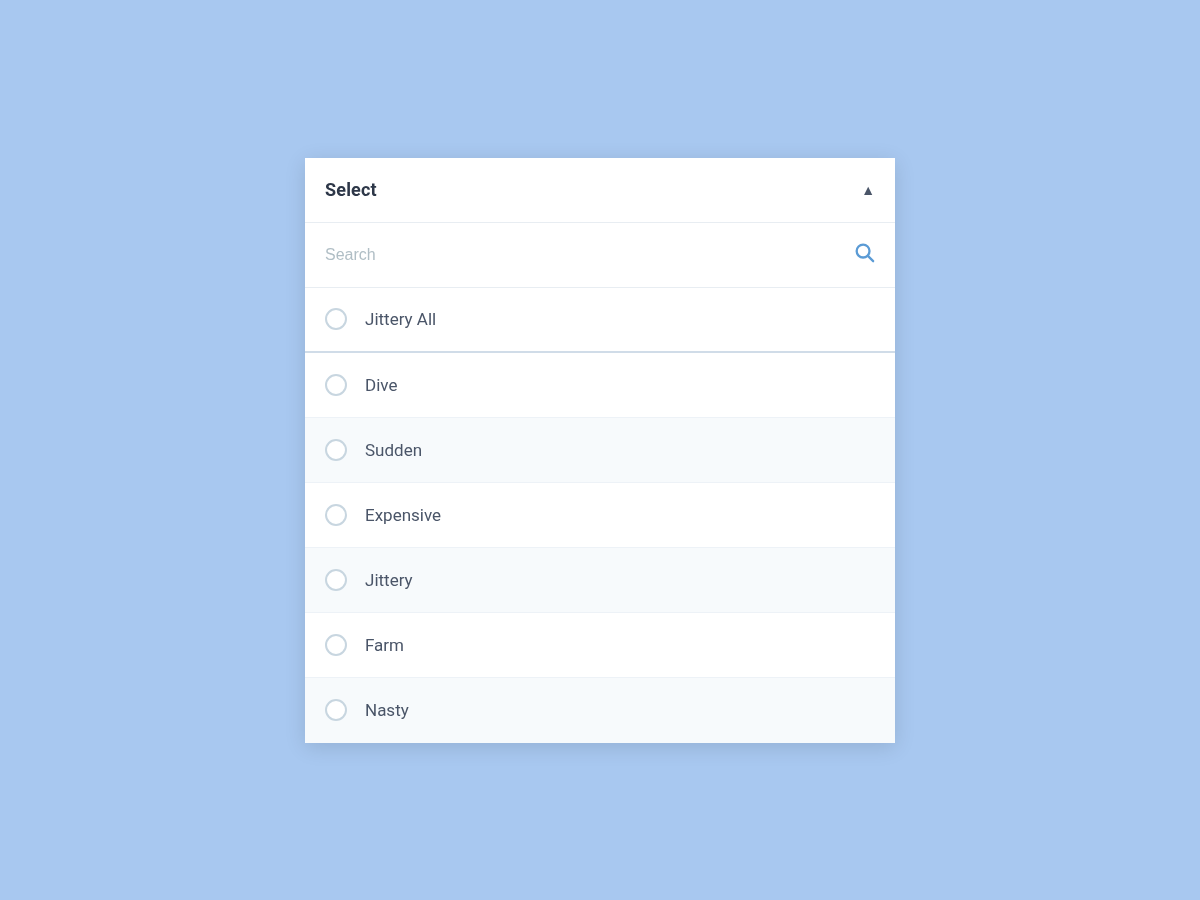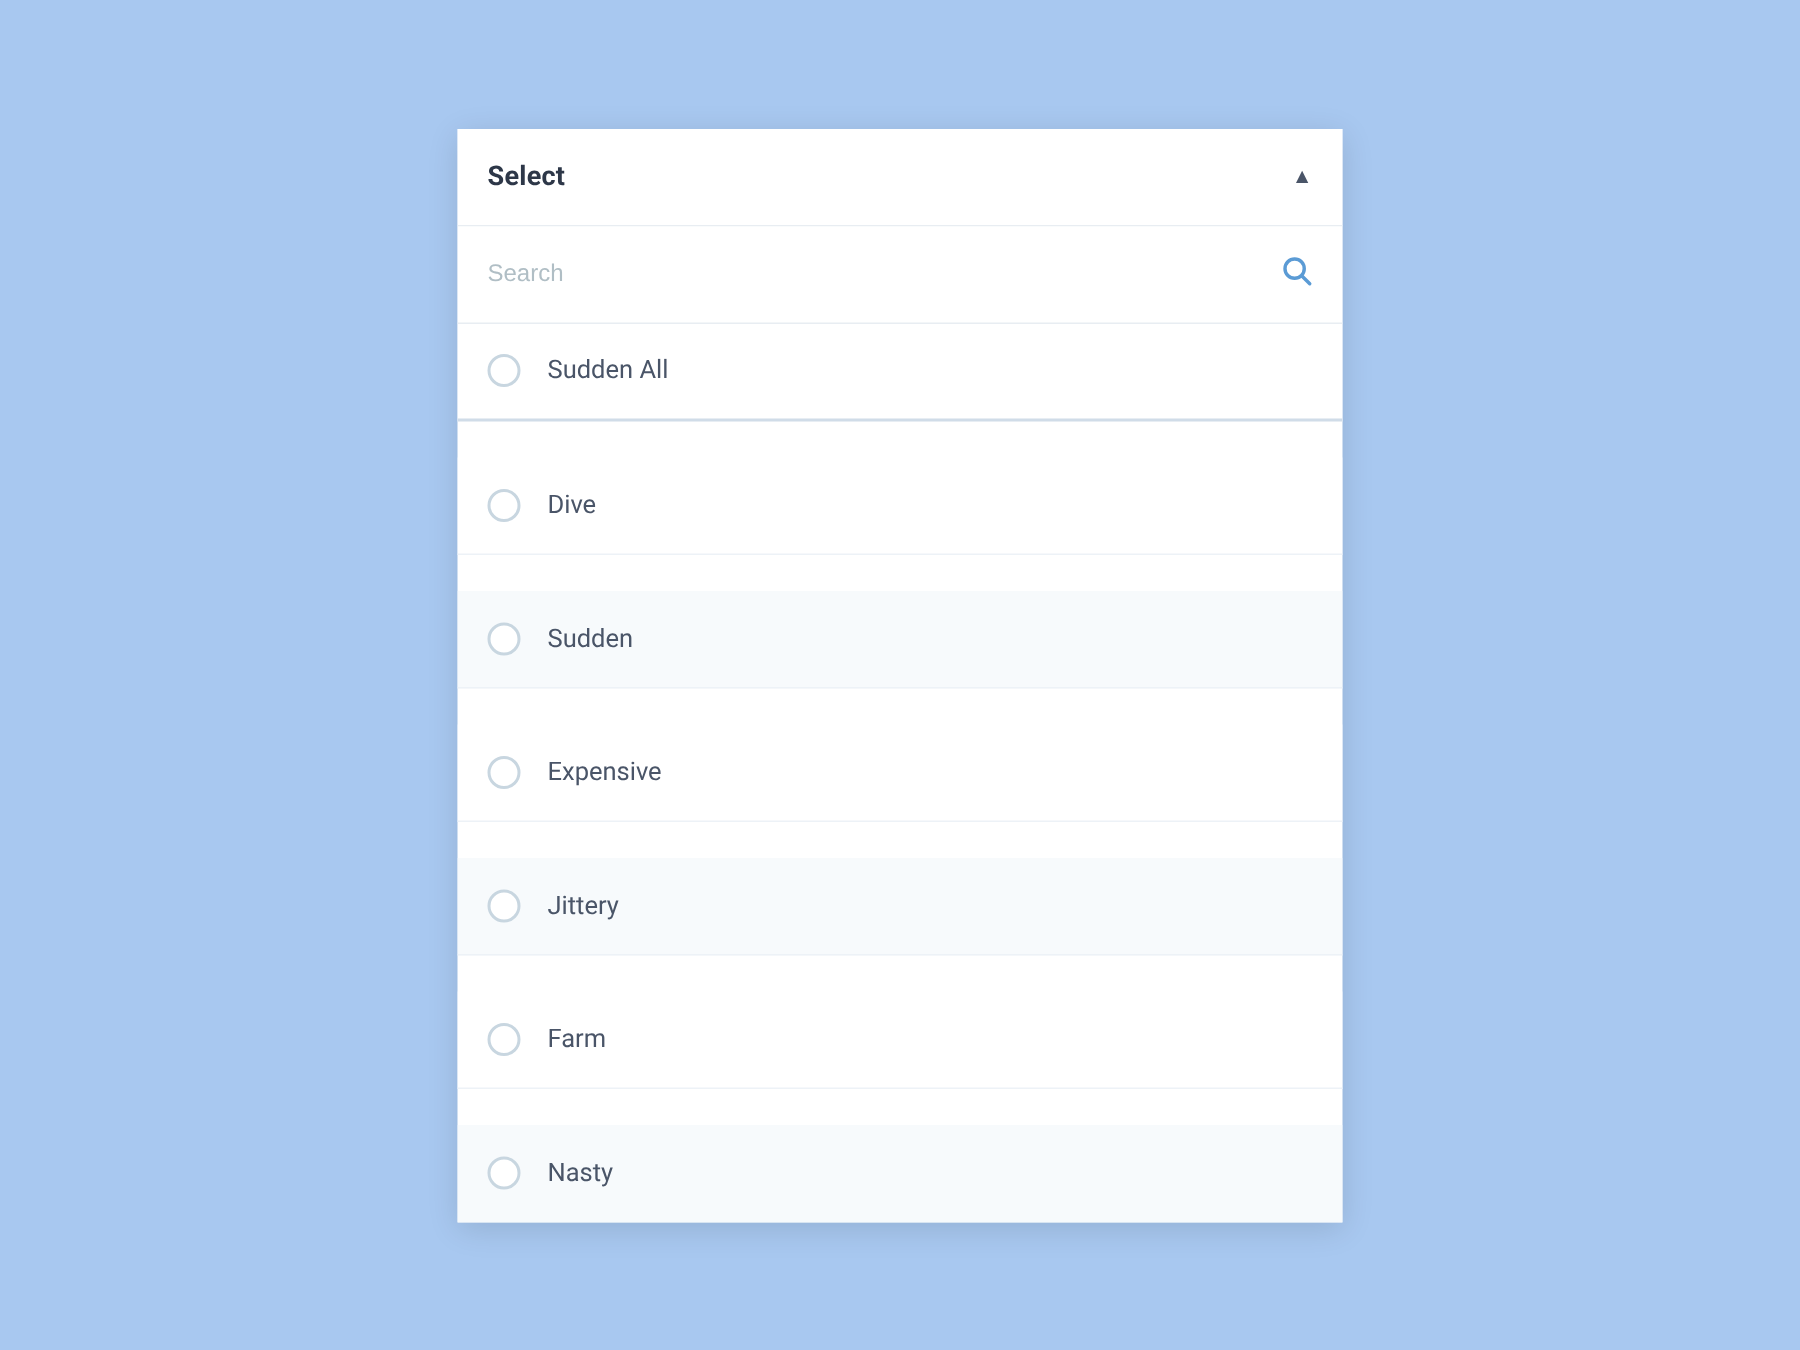--- a/index.html
+++ b/index.html
@@ -89,21 +89,20 @@
 
     .list-item {
       display: flex;
       align-items: center;
       padding: 0 20px;
       height: 65px;
       border-bottom: 1px solid #edf2f7;
       background: #f7fafc;
       cursor: pointer;
       transition: background 0.1s;
-      margin-top: 24px;
     }
 
     .list-item:nth-child(odd) {
       background: #ffffff;
     }
 
     .list-item:last-child {
       border-bottom: none;
     }
 
@@ -144,21 +143,21 @@
     <span class="search-icon">
       <svg width="22" height="22" viewBox="0 0 24 24" fill="none" stroke="#5b9bd5" stroke-width="2.5" stroke-linecap="round" stroke-linejoin="round">
         <circle cx="11" cy="11" r="7"></circle>
         <line x1="16.5" y1="16.5" x2="22" y2="22"></line>
       </svg>
     </span>
   </div>
 
   <div class="select-all-row">
     <div class="radio-circle"></div>
-    <span class="select-all-label">Sudden All</span>
+    <span class="select-all-label">Jittery All</span>
   </div>
 
   <div id="items-list">
       <div class="list-item">
         <div class="radio-circle"></div>
         <span class="item-label">Dive</span>
       </div>
       <div class="list-item">
         <div class="radio-circle"></div>
         <span class="item-label">Sudden</span>

